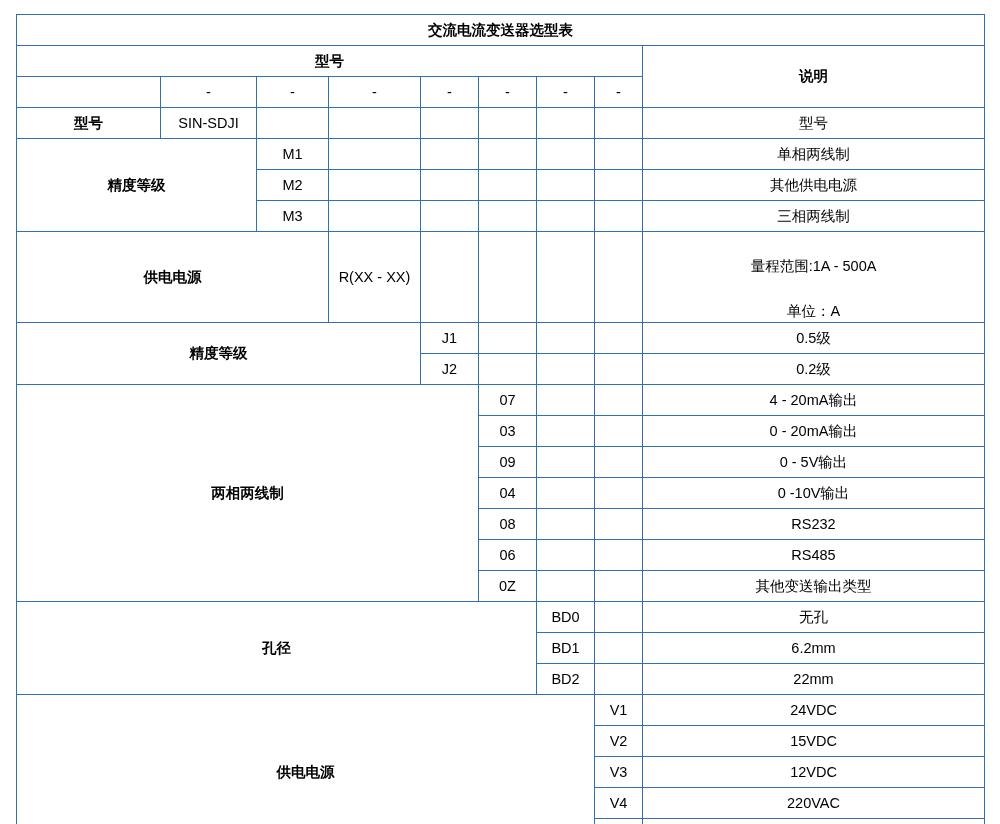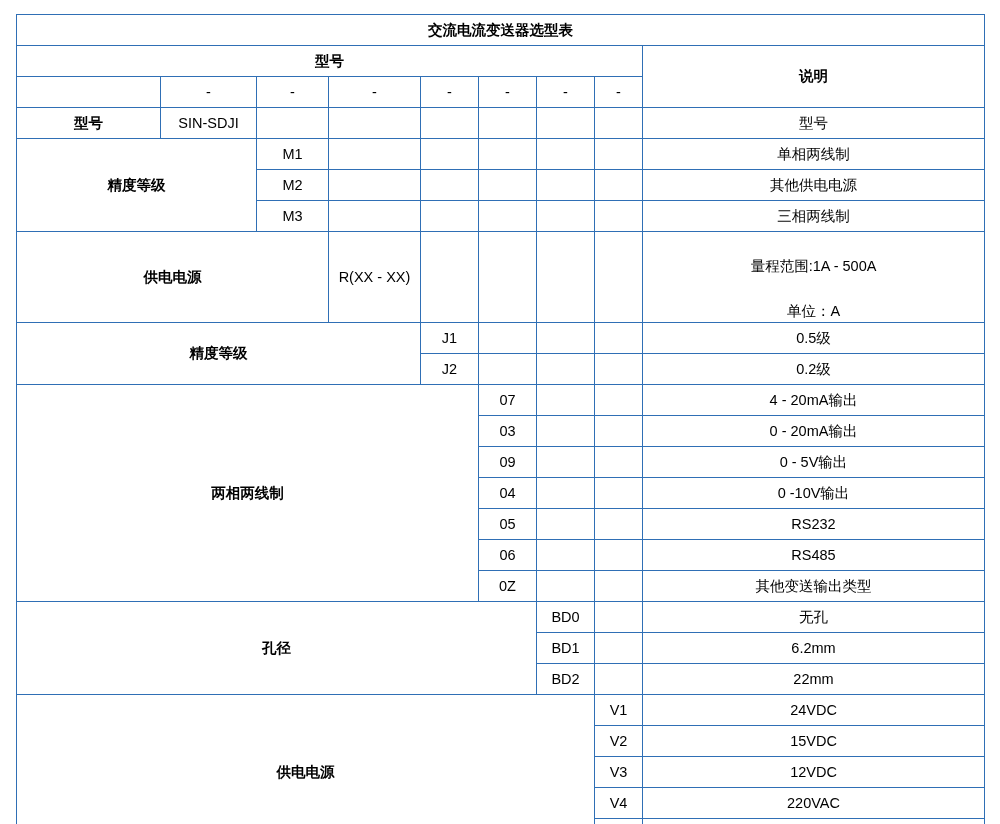--- a/index.html
+++ b/index.html
@@ -197,21 +197,21 @@
         <td></td>
         <td class="desc">0 - 5V输出</td>
       </tr>
       <tr>
         <td class="code">04</td>
         <td></td>
         <td></td>
         <td class="desc">0 -10V输出</td>
       </tr>
       <tr>
-        <td class="code">05</td>
+        <td class="code">08</td>
         <td></td>
         <td></td>
         <td class="desc">RS232</td>
       </tr>
       <tr>
         <td class="code">06</td>
         <td></td>
         <td></td>
         <td class="desc">RS485</td>
       </tr>

